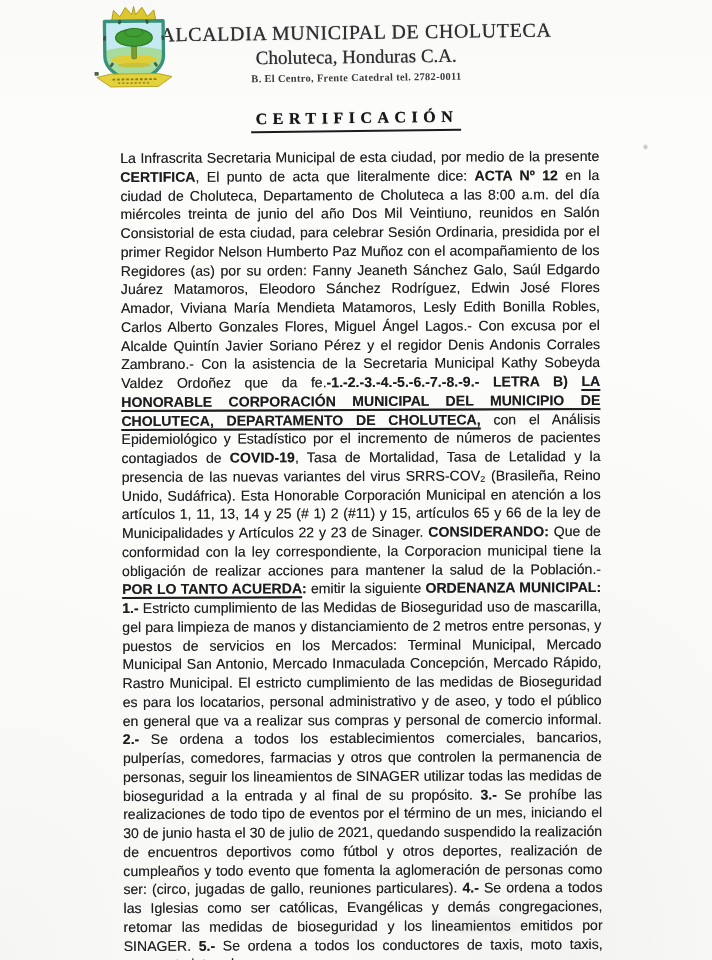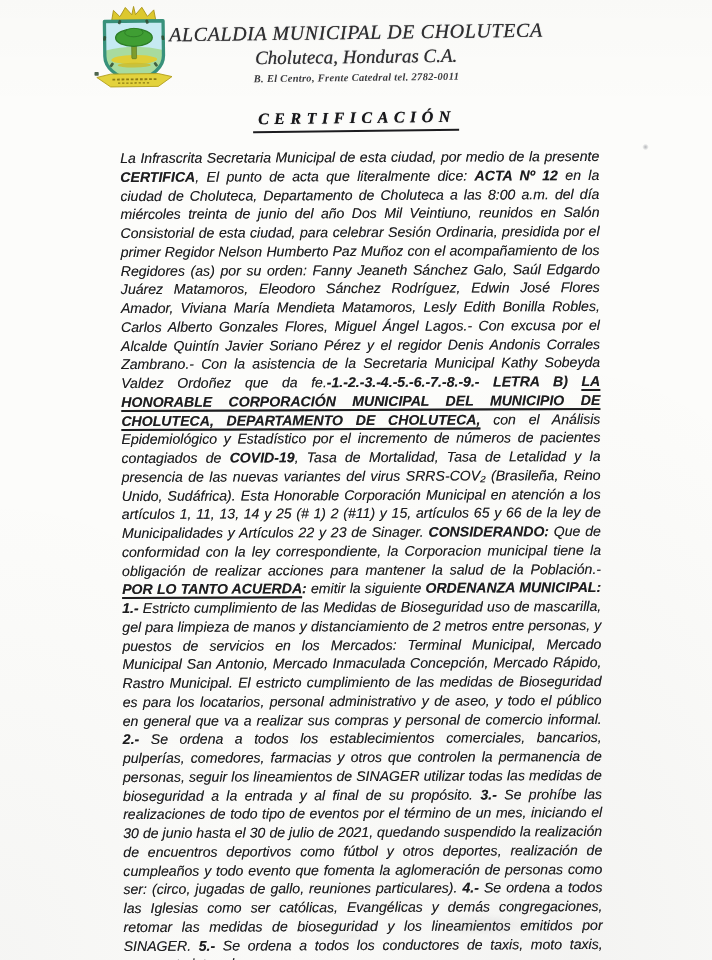--- a/index.html
+++ b/index.html
@@ -6,21 +6,20 @@
   .paper{
     position:relative;
     width:712px;height:960px;
     overflow:hidden;
     background:
       radial-gradient(ellipse at 80% 100%, rgba(80,80,85,0.05), transparent 45%),
       radial-gradient(ellipse at 0% 100%, rgba(80,80,85,0.04), transparent 35%),
       linear-gradient(180deg, rgba(0,0,0,0.012), rgba(0,0,0,0) 12%),
       #fcfcfa;
     font-family:"Liberation Sans","DejaVu Sans",sans-serif;
-    font-style:italic;
   }
   
   .letterhead{
     position:absolute;top:0;left:0;width:100%;
     transform:rotate(-0.7deg);transform-origin:50% 50%;
   }
   .logo{position:absolute;left:90px;top:1px;width:88px;height:88px;}
   .head-center{text-align:center;padding-top:21px;}
   .org{
     font-family:"Liberation Serif","DejaVu Serif",serif;

